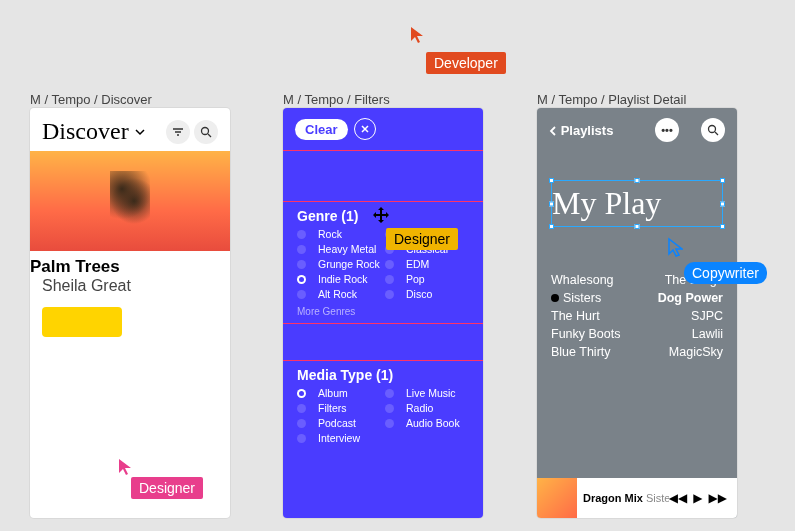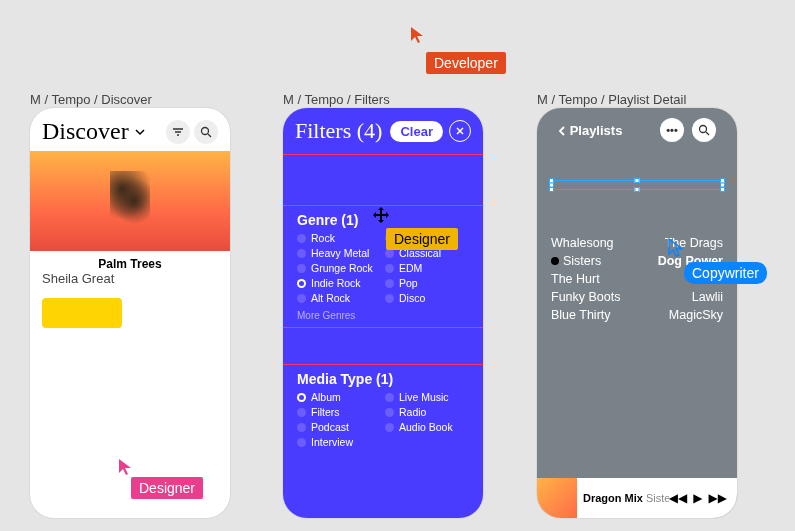--- a/index.html
+++ b/index.html
@@ -32,60 +32,60 @@
     font-size: 13px;
     color: #444;
     position: absolute;
   }
 
   
   .phone {
     position: absolute;
     width: 200px;
     height: 410px;
-    border-radius: 24px;
+    border-radius: 4px;
     overflow: hidden;
     box-shadow: 0 0 0 1px rgba(0,0,0,0.05);
   }
 
   
   .ph-discover { left: 30px; top: 108px; background: #fff; }
   .disc-header { display:flex; align-items:center; padding:10px 12px 6px; }
   .disc-title { font-family: Georgia, serif; font-size: 24px; font-weight: 500; flex:1; display:flex; align-items:center; gap:4px;}
   .disc-icon-btn { width:24px; height:24px; border-radius:50%; background:#eee; display:flex; align-items:center; justify-content:center; margin-left:4px; }
   .card { padding: 0 0 6px; }
   .card-img { width:100%; height:100px; }
   .card-img.sunset { background: linear-gradient(180deg, #ffb347 0%, #ff6b47 60%, #e84c3d 100%); position:relative; }
   .card-img.sunset::after { content:""; position:absolute; left:50%; top:20px; width:40px; height:60px; background: radial-gradient(circle at 30% 30%, #3a2a1a 0%, transparent 60%), radial-gradient(circle at 60% 50%, #3a2a1a 0%, transparent 60%); transform:translateX(-50%);}
-  .card-title { font-weight:700; font-size:12px; padding: 6px 28px 0; text-align: center; }
-  .card-sub { font-size:13px; color:#444; padding:0 12px 6px; }
+  .card-title { font-weight:700; font-size:17px; padding: 6px 0 0; }
+  .card-sub { font-size:16px; color:#444; padding:0 12px 6px; }
   .checker { width:100%; height:120px; display:grid; grid-template-columns: repeat(4,1fr); grid-template-rows: repeat(3,1fr);}
   .checker div:nth-child(odd){background:#000;} .checker div:nth-child(even){background:#fff;}
   .card-img.yellow { height:30px; background:#ffd400; margin:0 12px; width:80px; border-radius:4px;}
 
   
   .ph-filters { left: 283px; top: 108px; background: #4a3cff; color:#fff; }
   .fil-header { display:flex; align-items:center; padding:10px 12px; gap:6px;}
   .fil-title { font-family: Georgia, serif; font-size: 22px; flex:1; font-weight:400;}
   .pill { background:#fff; color:#4a3cff; font-size:13px; font-weight:700; padding:3px 10px; border-radius:20px;}
   .close-btn { width:22px; height:22px; border-radius:50%; border:1.5px solid #fff; display:flex; align-items:center; justify-content:center; font-size:12px;}
   .redline { height:1px; background:#ff3366; margin:0; }
   .gap-block { height:50px; }
   .section-head { font-size:14px; font-weight:700; padding:6px 14px 4px; }
   .radio-grid { display:grid; grid-template-columns:1fr 1fr; padding:0 14px; font-size:10.5px; gap:3px 4px; }
-  .radio-row { display:flex; align-items:center; gap:5px; }
+  .radio-row { display:flex; align-items:center; gap:12px; }
   .radio { width:9px; height:9px; border-radius:50%; background:#6a5eff; flex-shrink:0; }
   .radio.sel { background:#fff; position:relative;}
   .radio.sel::after{content:"";position:absolute;inset:2px;border-radius:50%;background:#4a3cff;}
   .more-link { font-size:10px; padding:6px 14px; color:#b8b1ff;}
   .gap2 { height:36px; }
 
   
   .ph-playlist { left: 537px; top: 108px; background: #7a8289; color:#fff; }
-  .pl-header { display:flex; align-items:center; padding:10px 21px; gap:8px; }
+  .pl-header { display:flex; align-items:center; padding:10px 12px; gap:22px; }
   .pl-back { font-size:13px; font-weight:700; flex:1; }
   .pl-icon-btn { width:24px; height:24px; border-radius:50%; background:#fff; color:#333; display:flex; align-items:center; justify-content:center; font-size:11px; font-weight:700;}
   .pl-title-edit {
     font-family: Georgia, "Times New Roman", serif;
     font-size: 32px;
     color:#fff;
     margin:28px 14px 0;
     padding:4px 0;
     border:1px solid #2aa9ff;
     position:relative;
@@ -158,21 +158,20 @@
 
   <div class="cursor-ptr" style="left:118px; top:458px;">
     <svg width="14" height="18" viewBox="0 0 14 18">
         <path d="M1 1 L1 15 L5 11 L8 17 L10 16 L7 10 L13 10 Z" fill="#e83e8c"></path>
       </svg>
   </div>
   <div class="user-tag" style="left:131px; top:477px; background:#e83e8c;">Designer</div>
 
   <div class="phone ph-filters">
     <div class="fil-header">
-      <div class="fil-title">Filters (4)</div>
       <div class="pill">Clear</div>
       <div class="close-btn">
         <svg width="10" height="10" viewBox="0 0 10 10">
             <path d="M2 2 L8 8 M8 2 L2 8" stroke="#fff" stroke-width="1.5"></path>
           </svg>
       </div>
     </div>
     <div class="redline"></div>
     <div class="gap-block"></div>
     <div class="redline"></div>
@@ -277,20 +276,21 @@
           <span>•••</span>
         </div>
       <div class="pl-icon-btn">
         <svg width="12" height="12" viewBox="0 0 12 12">
             <circle cx="5" cy="5" r="3.5" stroke="#333" stroke-width="1.3" fill="none"></circle>
             <path d="M8 8 L11 11" stroke="#333" stroke-width="1.3"></path>
           </svg>
       </div>
     </div>
     <div class="pl-title-edit">
+      <span>My Play</span>
       <div class="sel-handle tl"></div>
       <div class="sel-handle tm"></div>
       <div class="sel-handle tr"></div>
       <div class="sel-handle ml"></div>
       <div class="sel-handle mr"></div>
       <div class="sel-handle bl"></div>
       <div class="sel-handle bm"></div>
       <div class="sel-handle br"></div>
     </div>
     <div class="pl-tracks">

